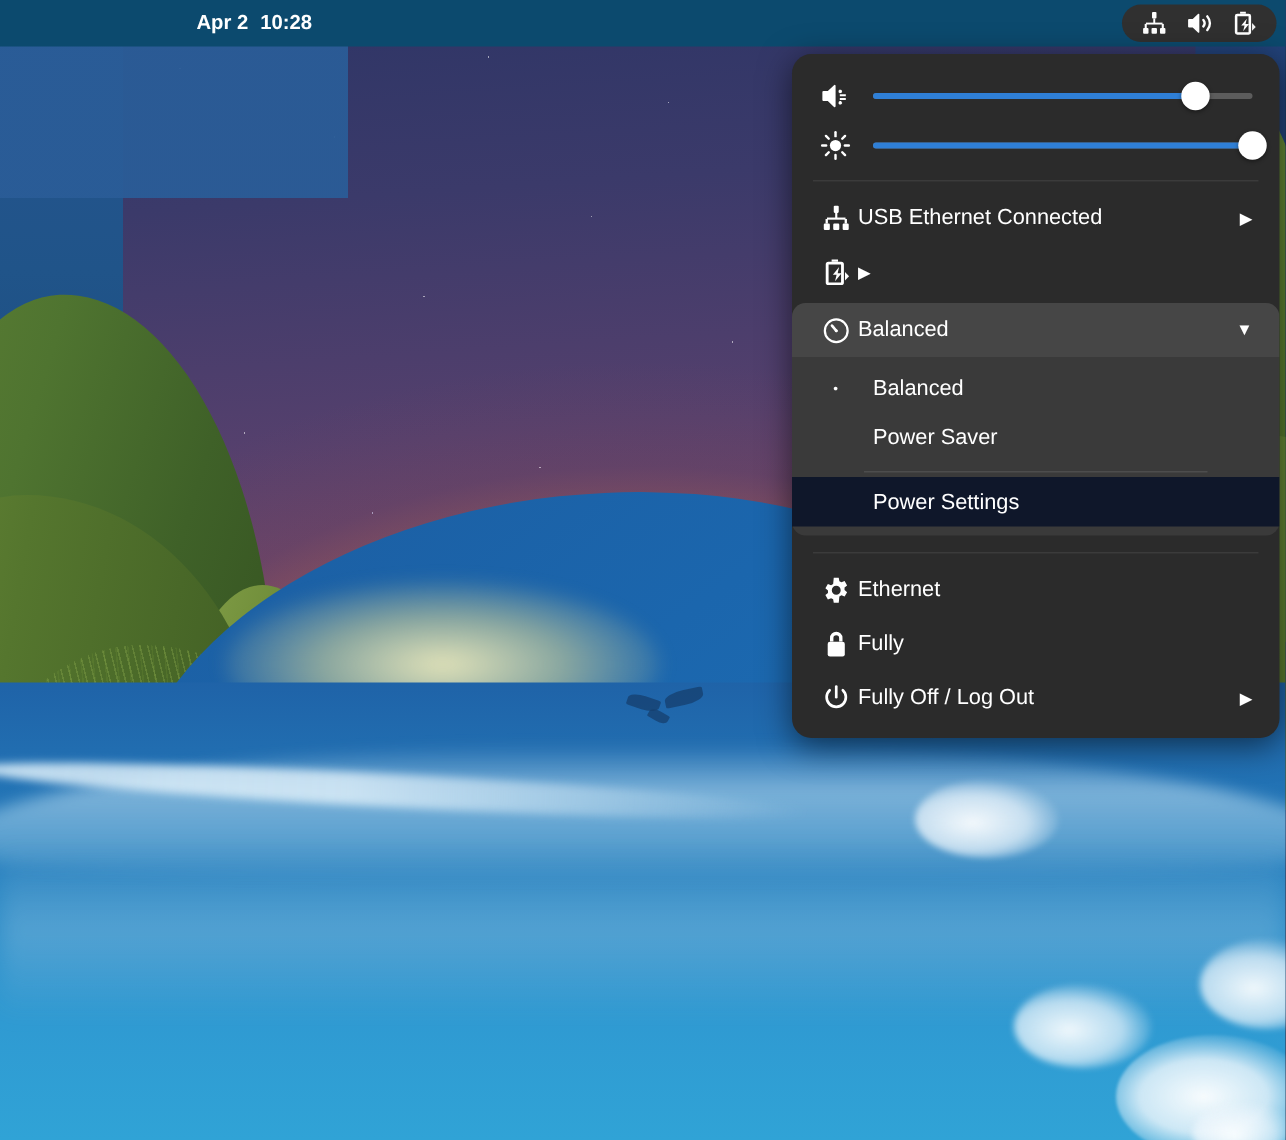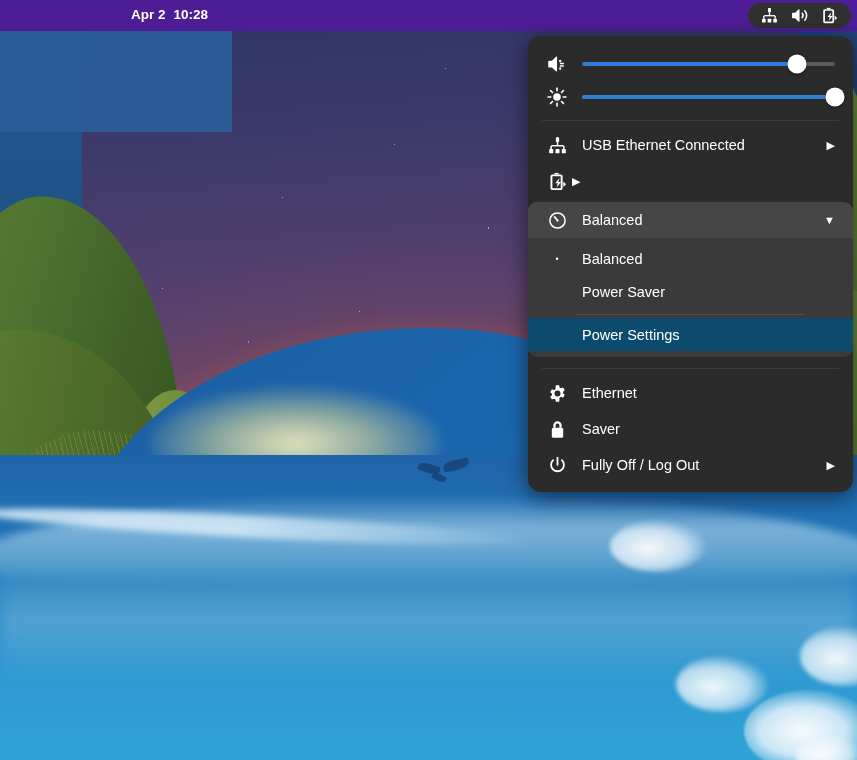--- a/index.html
+++ b/index.html
@@ -146,21 +146,21 @@
   #cloud5 { left:795px; top:735px; width:70px; height:40px; }
   #haze {
     left:0; top:560px; width:857px; height:120px;
     background:linear-gradient(180deg, rgba(255,255,255,.0) 0%, rgba(226,240,250,.22) 50%, rgba(226,240,250,.0) 100%);
     filter:blur(8px);
   }
 
   
   #topbar {
     position:absolute; left:0; top:0; width:857px; height:31px;
-    background:#4c1d95; display:flex; align-items:center; z-index:50;
+    background:#0c4a6e; display:flex; align-items:center; z-index:50;
   }
   #clock-wrap { position:absolute; left:131px; top:7px; display:flex; gap:8px; align-items:center; }
   .clock-seg { color:#fff; font-size:13.5px; font-weight:bold; }
   #sys-pill {
     position:absolute; right:6px; top:3px; height:25px;
     display:flex; align-items:center; gap:13px;
     padding:0 13px; border-radius:13px; background:#303030;
   }
   #sys-pill svg { display:block; }
 
@@ -184,33 +184,33 @@
     background:#fff; transform:translate(-50%,-50%);
     box-shadow:0 1px 3px rgba(0,0,0,.45);
   }
   .sep { height:1px; background:#3b3b3b; margin:7px 14px 6px 14px; }
 
   .menu-item {
     display:flex; align-items:center; height:36px;
     padding:0 14px; cursor:default; position:relative;
   }
   .menu-item .mi-icon { width:30px; flex:0 0 30px; display:flex; justify-content:center; }
-  .menu-item .mi-label { margin-left:10px; flex:1; font-size:14.5px; color:#fff; }
+  .menu-item .mi-label { flex:1; font-size:14.5px; color:#fff; }
   .arrow-r { margin-right:4px; }
 
   
   #pp-header {
     background:#464646; border-radius:0;
   }
   #pp-submenu { background:#3a3a3a; border-radius:0 0 9px 9px; padding:4px 0 6px 0; margin-bottom:4px; }
   .sub-item { display:flex; align-items:center; height:33px; padding:0 14px; }
   .sub-bullet { width:30px; flex:0 0 30px; display:flex; justify-content:center; font-size:9px; color:#fff; }
   .sub-label { margin-left:10px; font-size:14.5px; color:#fff; }
   #sub-sep { height:1px; background:#4d4d4d; margin:6px 48px 3px 48px; }
-  .sub-item.hovered { background:#0c4a6e; }
+  .sub-item.hovered { background:#0f172a; }
   #pp-wrap { border-radius:9px; overflow:hidden; margin:3px 0 2px 0; }
 </style>
 </head>
 <body>
 
 <div id="desktop">
   <div class="wp-layer" id="sky"></div>
   <div class="wp-layer" id="stars"></div>
   <div class="wp-layer" id="slab-left"></div>
   <div class="wp-layer" id="slab-left2"></div>
@@ -385,21 +385,21 @@
     <span class="mi-label">Ethernet</span>
   </div>
 
   <div class="menu-item">
     <span class="mi-icon">
       <svg width="19" height="19" viewBox="0 0 16 16" fill="#fff">
         <path d="M8 1 a3.5 3.5 0 0 0 -3.5 3.5 V6.5 h1.9 V4.5 a1.6 1.6 0 0 1 3.2 0 V6.5 h1.9 V4.5 A3.5 3.5 0 0 0 8 1 z"></path>
         <rect x="3.2" y="6.6" width="9.6" height="8.3" rx="1.3"></rect>
       </svg>
     </span>
-    <span class="mi-label">Saver</span>
+    <span class="mi-label">Fully</span>
   </div>
 
   <div class="menu-item">
     <span class="mi-icon">
       <svg width="19" height="19" viewBox="0 0 16 16" fill="none" stroke="#fff" stroke-width="1.5" stroke-linecap="round">
         <path d="M8 1.4 V7.4"></path>
         <path d="M4.3 3.5 a5.4 5.4 0 1 0 7.4 0"></path>
       </svg>
     </span>
     <span class="mi-label">Fully Off / Log Out</span>

